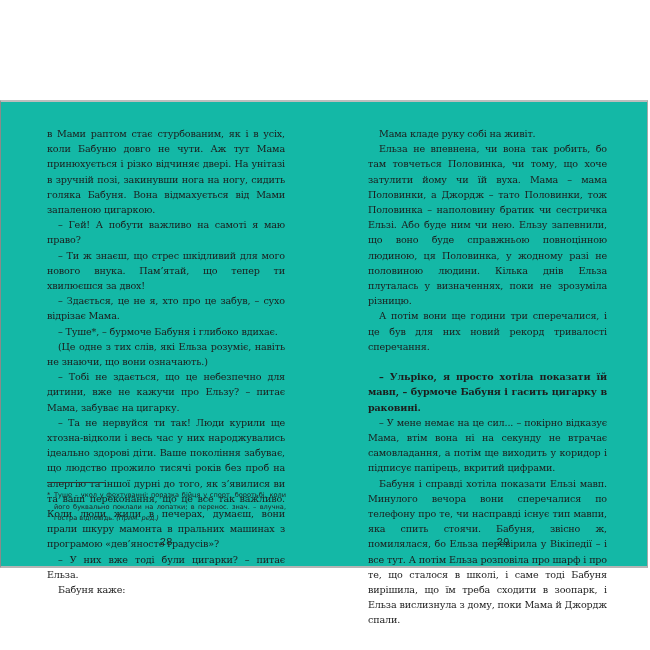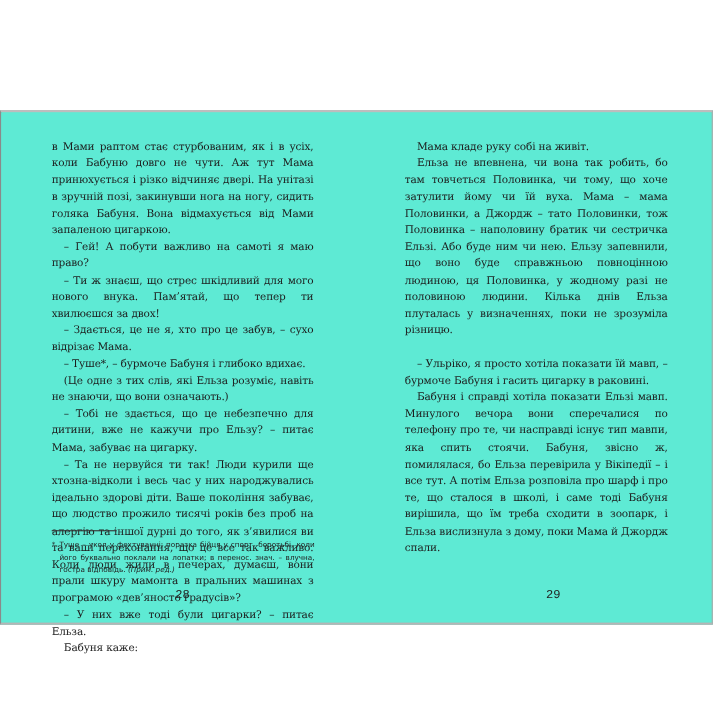--- a/index.html
+++ b/index.html
@@ -13,21 +13,21 @@
     .spread {
       position: absolute;
       left: 0;
       top: 100px;
       width: 648px;
       height: 468px;
       border: 1px solid #a8a8a8;
       border-left: 1px solid #8a8a8a;
       border-bottom: 2px solid #b5b5b5;
       border-top: 2px solid #bdbdbd;
-      background: #5eead4;
+      background: #14b8a6;
       box-sizing: border-box;
     }
     .page {
       position: absolute;
       top: 0;
       height: 100%;
     }
     .page.left { left: 0; width: 325px; }
     .page.right { left: 325px; width: 323px; }
     .text {
@@ -41,21 +41,21 @@
       hyphens: manual;
       letter-spacing: -0.15px;
     }
     .page.left .text { left: 46px; width: 238px; }
     .page.right .text { left: 42px; width: 239px; }
     .text p {
       margin: 0;
       text-indent: 11px;
     }
     .text p.noindent { text-indent: 0; }
-    .text p.gap { margin-top: 15.2px; }
+    .text p.gap { margin-top: 15.2px; font-weight: bold; }
     .footnote-rule {
       position: absolute;
       left: 46px;
       top: 380px;
       width: 59px;
       height: 0;
       border-top: 1px solid #333;
     }
     .footnote {
       position: absolute;
@@ -116,21 +116,23 @@
       <span class="body"><span>Туше – укол у фехтуванні; поразка бійця у спорт. боротьбі, коли його буквально поклали на лопатки; в перенос. знач. – влучна, гостра відповідь.</span> <span class="note-ref">(Прим. ред.)</span></span>
     </div>
 
     <div class="page-number">28</div>
   </div>
 
   <div class="page right">
     <div class="text">
       <p>Мама кладе руку собі на живіт.</p>
       <p>Ельза не впевнена, чи вона так робить, бо там товчеться Половинка, чи тому, що хоче затулити йому чи їй вуха. Мама – мама Половинки, а Джордж – тато Половинки, тож Половинка – наполовину братик чи сестричка Ельзі. Або буде ним чи нею. Ельзу запевнили, що воно буде справжньою повноцінною людиною, ця Половинка, у жодному разі не половиною людини. Кілька днів Ельза плуталась у визначеннях, поки не зрозуміла різницю.</p>
+      <p>А потім вони ще години три сперечалися, і це був для них новий рекорд тривалості сперечання.</p>
       <p class="gap">– Ульріко, я просто хотіла показати їй мавп, – бурмоче Бабуня і гасить цигарку в раковині.</p>
+      <p>– У мене немає на це сил... – покірно відказує Мама, втім вона ні на секунду не втрачає самовладання, а потім ще виходить у коридор і підписує папірець, вкритий цифрами.</p>
       <p>Бабуня і справді хотіла показати Ельзі мавп. Минулого вечора вони сперечалися по телефону про те, чи насправді існує тип мавпи, яка спить стоячи. Бабуня, звісно ж, помилялася, бо Ельза перевірила у Вікіпедії – і все тут. А потім Ельза розповіла про шарф і про те, що сталося в школі, і саме тоді Бабуня вирішила, що їм треба сходити в зоопарк, і Ельза вислизнула з дому, поки Мама й Джордж спали.</p>
 
     </div>
 
     <div class="page-number">29</div>
   </div>
 
 </div>
 
 </body></html>

